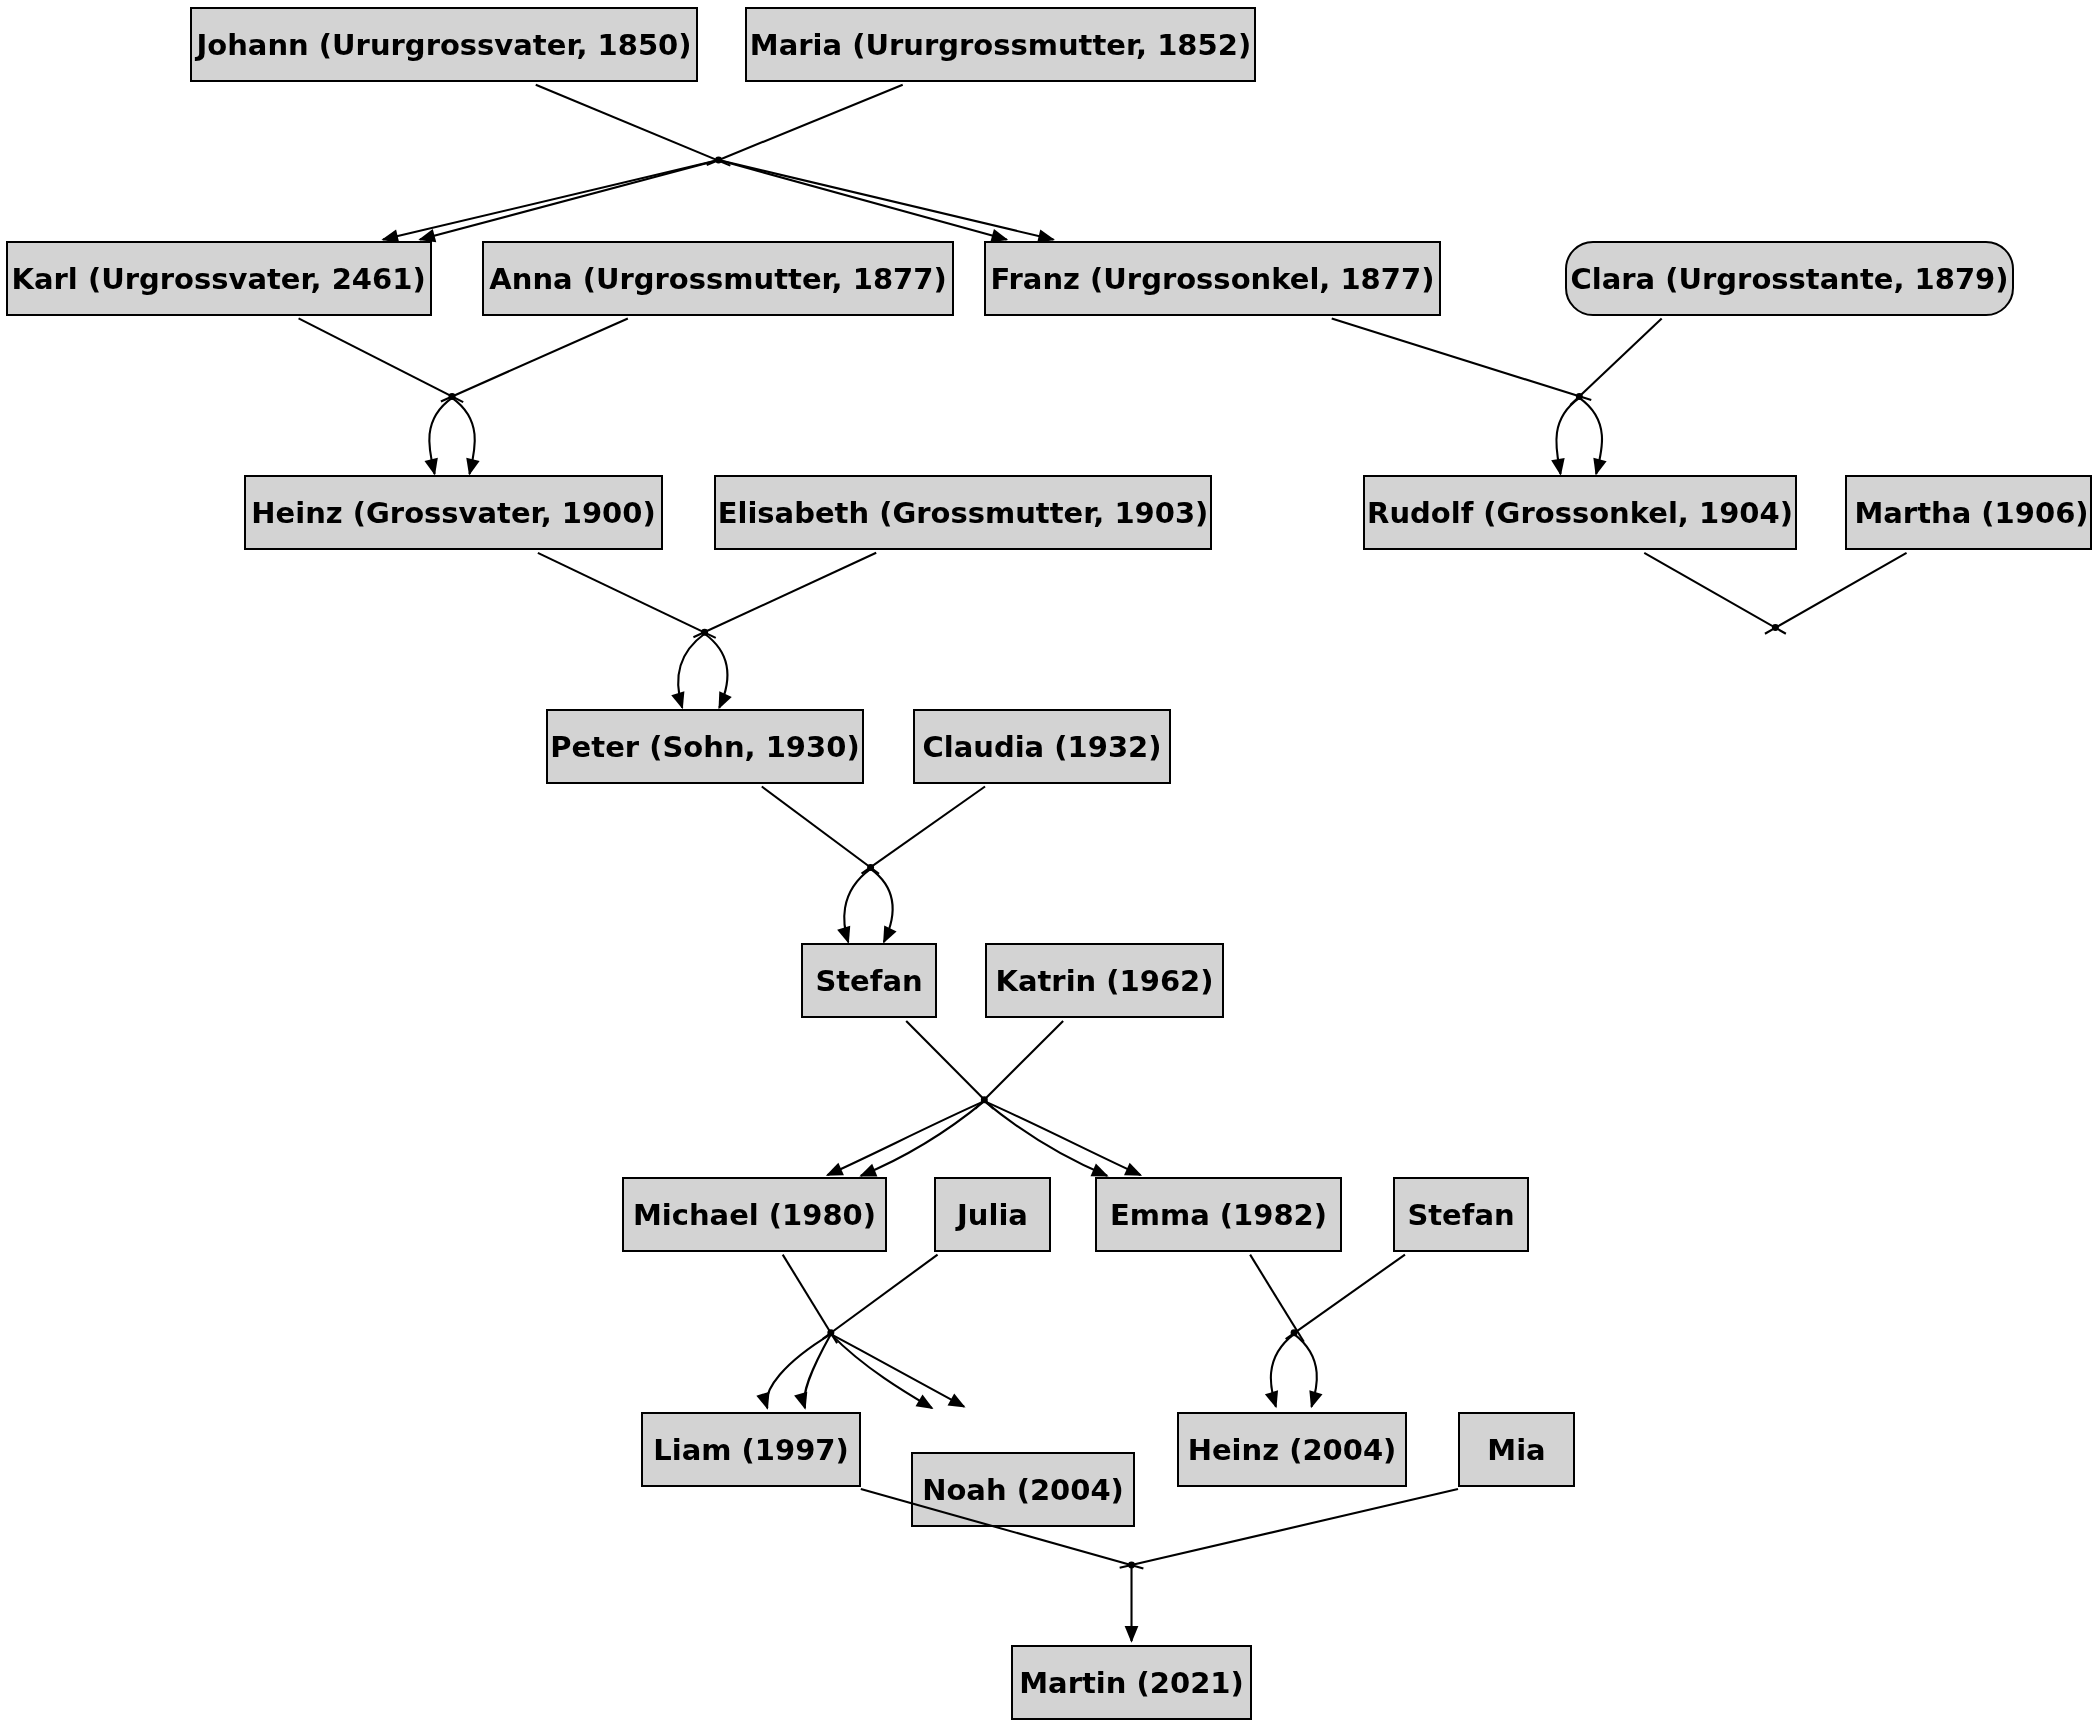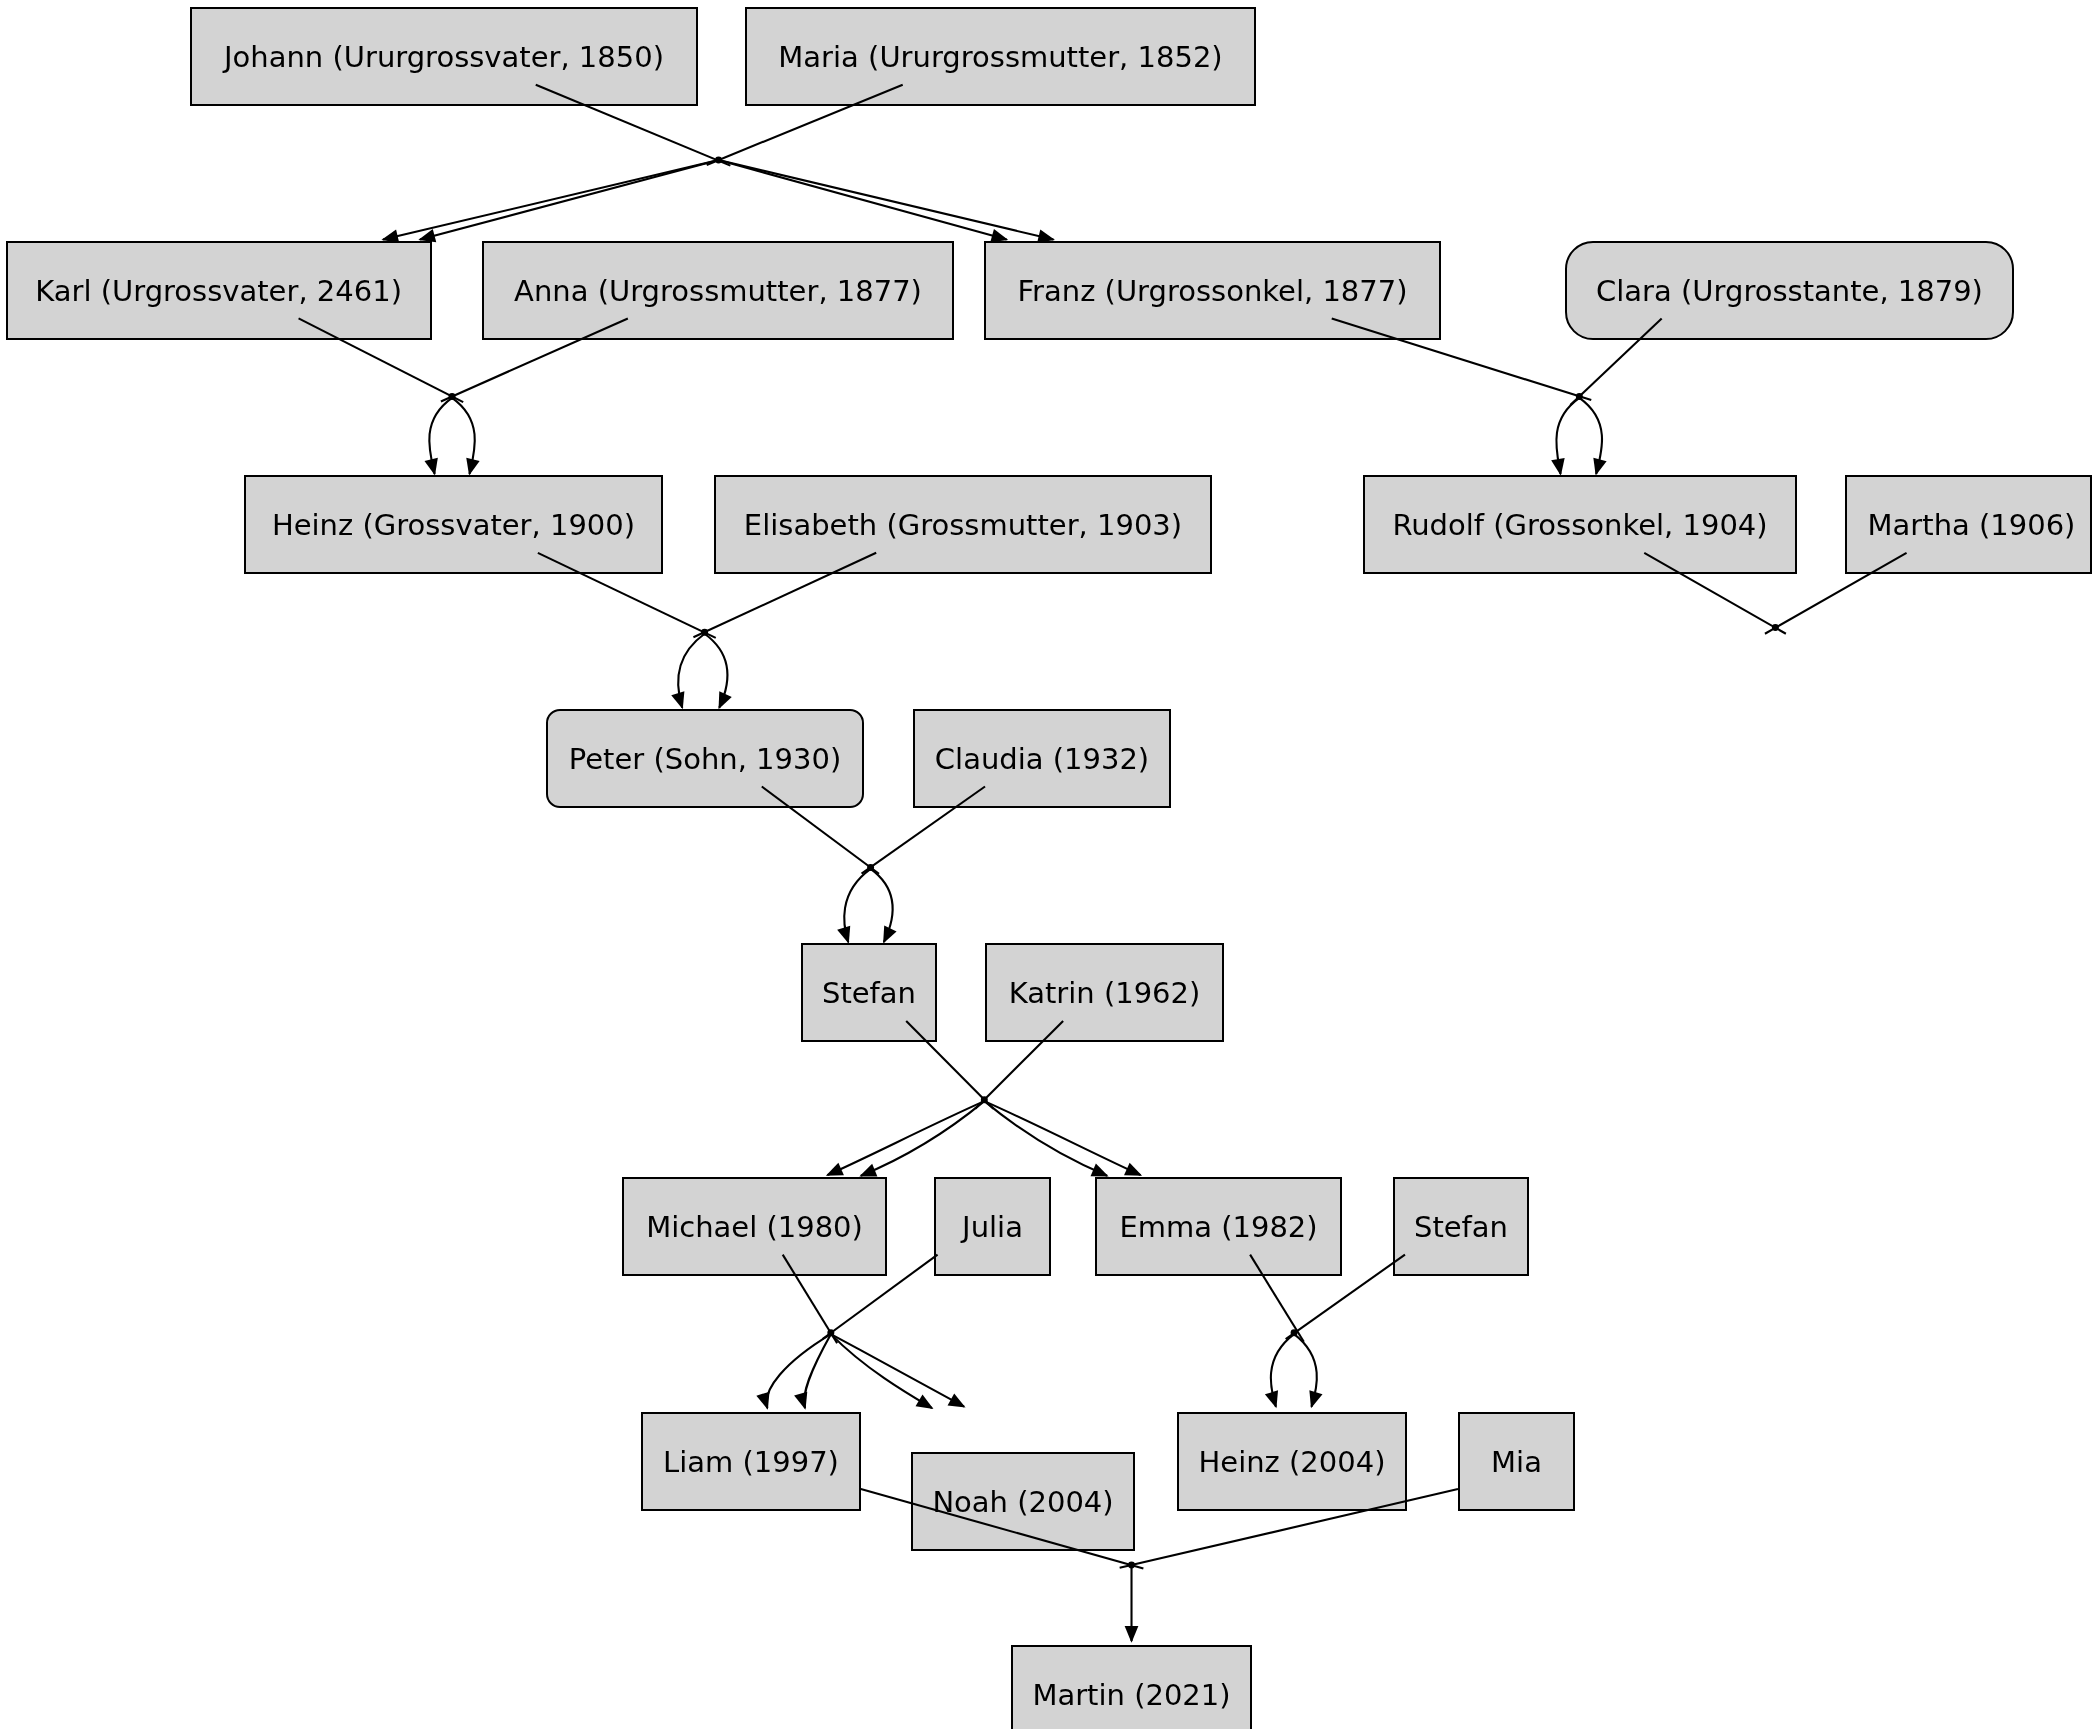--- a/index.html
+++ b/index.html
@@ -5,31 +5,32 @@
   html,body{margin:0;padding:0;background:#ffffff;}
   .graph{
     position:relative;
     width:2097px;
     height:1730px;
     background:#ffffff;
     font-family:"DejaVu Sans", sans-serif;
   }
   .node{
     position:absolute;
-    height:99px;
+    height:75px;
     box-sizing:border-box;
     background:#d3d3d3;
     border:2.1px solid #000000;
     display:flex;
     align-items:center;
     justify-content:center;
     font-size:29px;
     color:#000000;
     white-space:nowrap;
     overflow:hidden;
+    font-weight:bold;
   }
   svg.edges{
     position:absolute;
     left:0;top:0;
     width:2097px;height:1730px;
     pointer-events:none;
   }
   .pedge{stroke:#000000;stroke-width:3;fill:none;}
   .cedge{stroke:#000000;stroke-width:3;fill:none;}
   .jdot{fill:#000000;stroke:none;}
@@ -45,21 +46,21 @@
   <div class="node" style="left:5.6px;top:241px;width:426px;">Karl (Urgrossvater, 2461)</div>
   <div class="node" style="left:482px;top:241px;width:472px;">Anna (Urgrossmutter, 1877)</div>
   <div class="node" style="left:984px;top:241px;width:457px;">Franz (Urgrossonkel, 1877)</div>
   <div class="node" style="left:1565px;top:241px;width:449px;border-radius:28px;">Clara (Urgrosstante, 1879)</div>
 
   <div class="node" style="left:244px;top:475px;width:419px;">Heinz (Grossvater, 1900)</div>
   <div class="node" style="left:714px;top:475px;width:498px;">Elisabeth (Grossmutter, 1903)</div>
   <div class="node" style="left:1363px;top:475px;width:434px;">Rudolf (Grossonkel, 1904)</div>
   <div class="node" style="left:1845px;top:475px;width:247px;padding-left:6px;">Martha (1906)</div>
 
-  <div class="node" style="left:546px;top:709px;width:318px;border-radius:14px;">Peter (Sohn, 1930)</div>
+  <div class="node" style="left:546px;top:709px;width:318px;">Peter (Sohn, 1930)</div>
   <div class="node" style="left:913px;top:709px;width:258px;">Claudia (1932)</div>
 
   <div class="node" style="left:801px;top:943px;width:136px;">Stefan</div>
   <div class="node" style="left:985px;top:943px;width:239px;">Katrin (1962)</div>
 
   <div class="node" style="left:622px;top:1177px;width:265px;">Michael (1980)</div>
   <div class="node" style="left:934px;top:1177px;width:117px;">Julia</div>
   <div class="node" style="left:1095px;top:1177px;width:247px;">Emma (1982)</div>
   <div class="node" style="left:1393px;top:1177px;width:136px;">Stefan</div>
 

